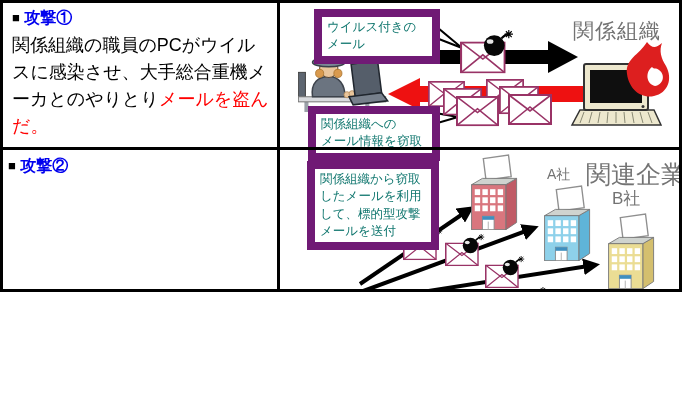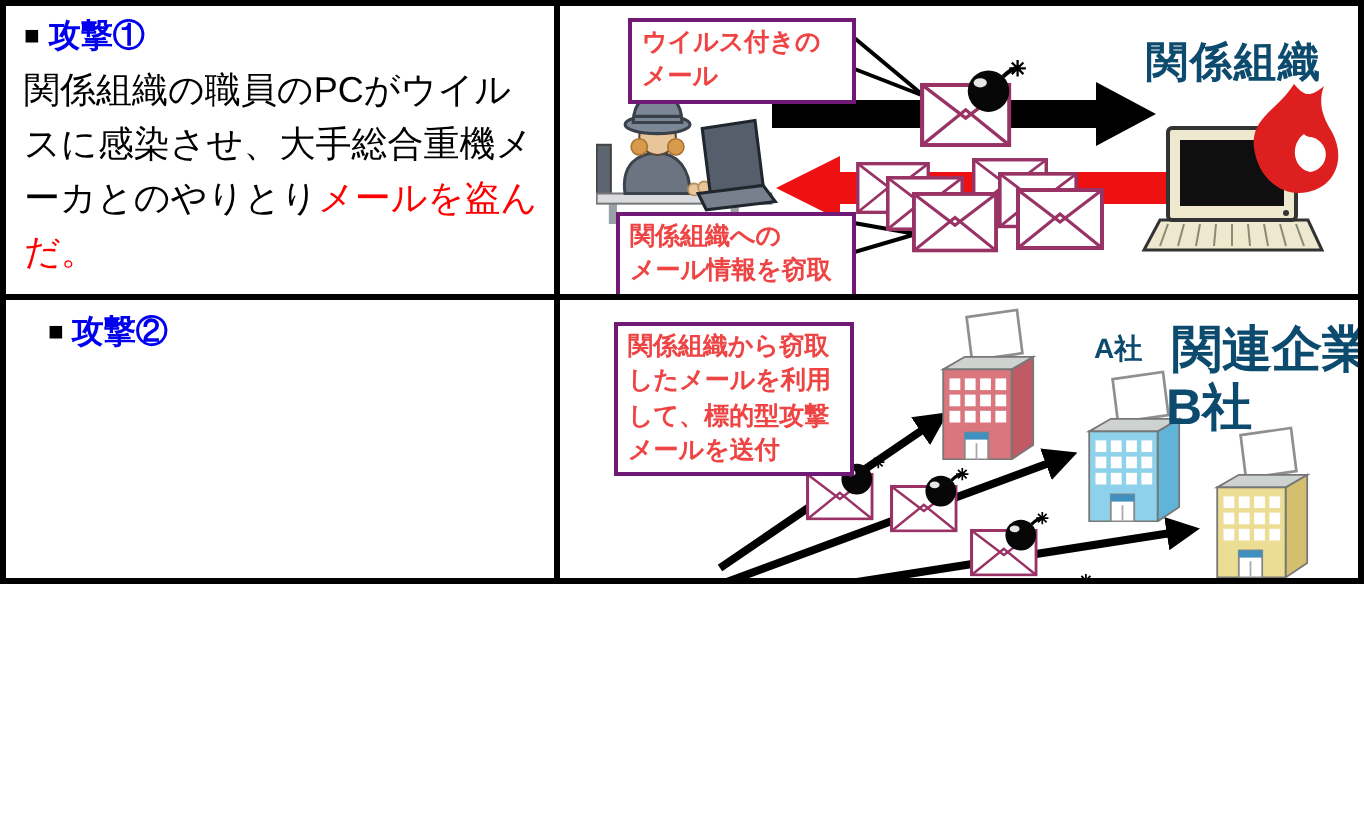--- a/index.html
+++ b/index.html
@@ -4,41 +4,41 @@
 <style>
   html,body{margin:0;padding:0;background:#fff;}
   #stage{position:relative;width:682px;height:292px;background:#fff;
          font-family:"Liberation Sans",sans-serif;overflow:hidden;}
   .frame{position:absolute;inset:0;border:3px solid #000;pointer-events:none;z-index:6;}
   .vdiv{position:absolute;left:277px;top:0;width:3px;height:416px;background:#000;z-index:5;}
   .hdiv{position:absolute;left:0;top:147px;width:682px;height:3px;background:#000;z-index:5;}
 
   .cell{position:absolute;z-index:2;}
   .cell-tl{left:12px;top:8px;width:260px;}
-  .cell-bl{left:24px;top:156px;width:260px;font-family:Liberation Serif, serif;}
+  .cell-bl{left:8px;top:156px;width:260px;}
   .heading{font-size:16px;font-weight:bold;margin:0 0 3px 0;}
   .heading .marker{color:#000;font-size:13px;vertical-align:1px;}
   .heading .htext{color:var(--title-blue,#0000EE);}
   .body{margin:2px 0 0 0;font-size:18px;line-height:1.5;color:#000;}
   .red{color:var(--emphasis-red,#FF0000);}
 
   .gfx{position:absolute;left:0;top:0;z-index:1;overflow:visible;}
 
-  .callout{position:absolute;background:#fff;border:2px solid #701a75;color:#ef4444;
-           font-weight:bold;font-size:12.5px;line-height:1.38;padding:2px 5px;
+  .callout{position:absolute;background:#fff;border:8px solid #701a75;color:#0f766e;
+           font-weight:normal;font-size:12.5px;line-height:1.38;padding:2px 5px;
            white-space:pre-line;z-index:3;}
   #co-virus{left:314px;top:9px;width:100px;}
   #co-steal{left:308px;top:106px;width:106px;}
   #co-attack{left:307px;top:161px;width:106px;}
 
-  .biglabel{position:absolute;font-weight:bold;color:#0c4a6e;z-index:3;white-space:nowrap;}
+  .biglabel{position:absolute;font-weight:normal;color:#737373;z-index:3;white-space:nowrap;}
   #lb-org{left:573px;top:17px;font-size:21px;letter-spacing:1px;}
   #lb-rel{left:586px;top:158px;font-size:25px;text-align:center;}
   #lb-a{left:547px;top:166px;font-size:14px;}
-  #lb-b{left:583px;top:187px;font-size:25px;}
+  #lb-b{left:612px;top:187px;font-size:17px;}
 
   .b-red   {--bf:var(--building-red,#D9767E);   --bs:var(--building-red-side,#C05B66);}
   .b-blue  {--bf:var(--building-blue,#8ED1EA);  --bs:var(--building-blue-side,#5FB4D8);}
   .b-yellow{--bf:var(--building-yellow,#EBDD94);--bs:var(--building-yellow-side,#D4BF6E);}
 </style>
 </head>
 <body>
 
 <div id="stage">
 

